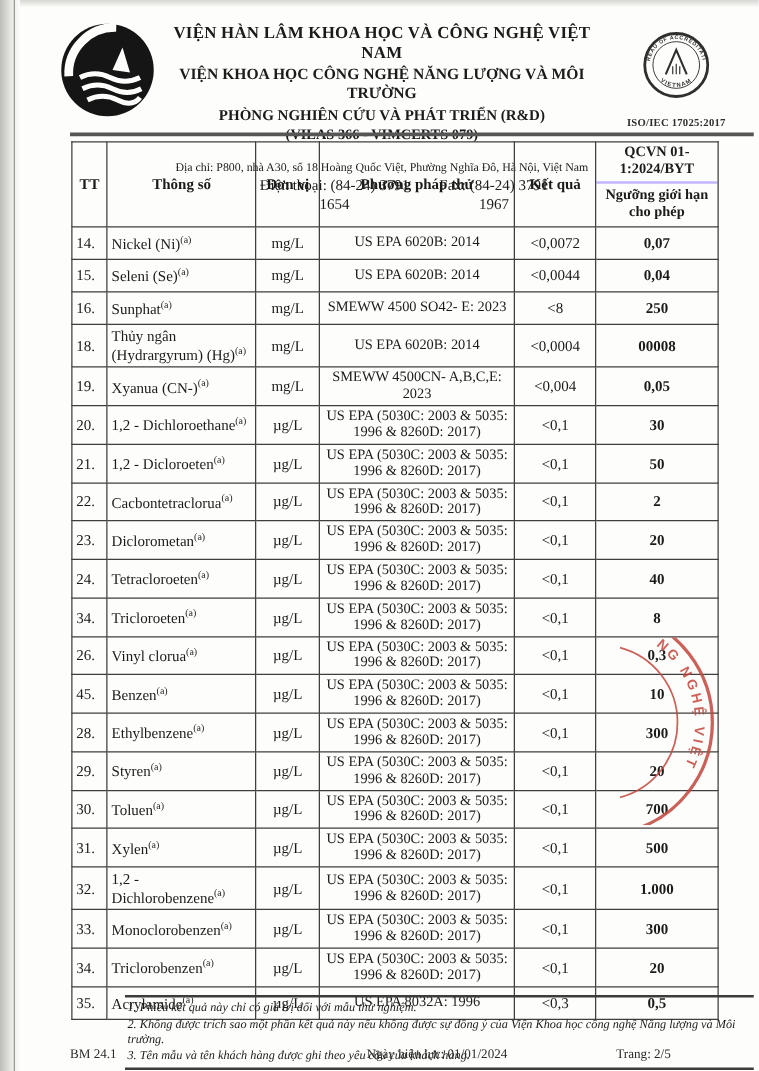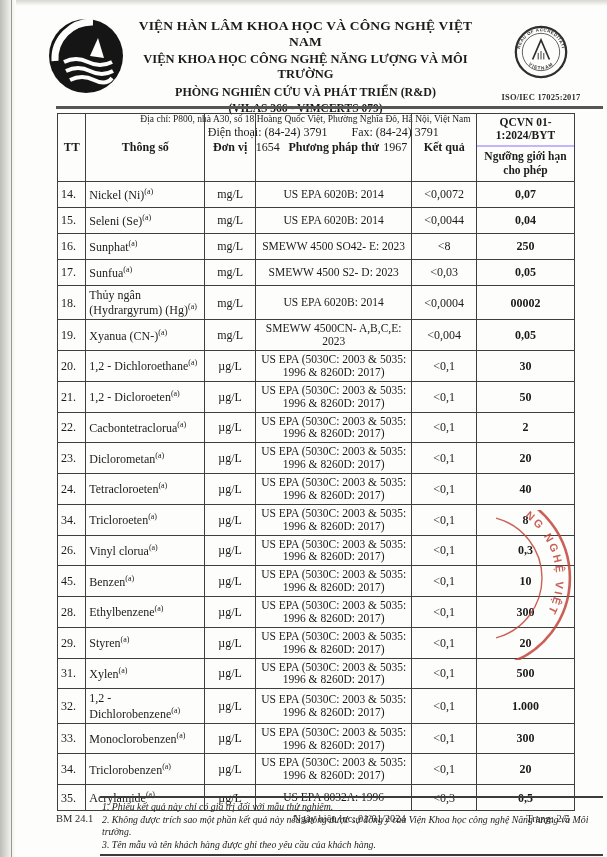--- a/index.html
+++ b/index.html
@@ -19,21 +19,21 @@
     background:linear-gradient(to bottom,#d6d6d2,#fdfdfb);}
 
   
   .letterhead{position:absolute;left:40px;top:12px;right:4px;height:96px;display:flex;}
   .logo-left{width:92px;flex:0 0 92px;display:flex;align-items:flex-start;justify-content:center;padding-top:4px;}
   .head-center{flex:1;text-align:center;padding-top:6px;}
   .org1{font-size:13.5px;font-weight:bold;letter-spacing:.2px;}
   .org2{font-size:12.5px;font-weight:bold;margin-top:2px;}
   .org3{font-size:12px;font-weight:bold;margin-top:3px;}
   .org4{font-size:11.5px;font-weight:bold;margin-top:2px;}
-  .addr{font-size:9.5px;margin-top:0;}
+  .addr{font-size:9.5px;margin-top:16px;}
   .contact{font-size:12px;margin-top:1px;display:flex;justify-content:space-between;padding:0 28px 0 64px;}
   .head-right{width:124px;flex:0 0 124px;text-align:center;padding-top:12px;}
   .cert-logos{display:flex;justify-content:center;gap:4px;}
   .iso-label{font-size:8.5px;font-weight:bold;margin-top:8px;color:#2e2e2e;letter-spacing:.2px;}
   .header-rule{position:absolute;left:56px;right:4px;top:106px;height:3px;background:#565656;}
 
   
   table.results{
     position:absolute;left:57px;top:113px;
     border-collapse:collapse;table-layout:fixed;
@@ -54,24 +54,24 @@
   .c-name sup{font-size:8px;}
   .c-unit,.c-method,.c-result{text-align:center;}
   .c-method{font-size:11.5px;line-height:1.12;}
   .c-limit{text-align:center;font-weight:bold;}
 
   
   .notes{position:absolute;left:56px;right:4px;top:796px;
     border-top:2.5px solid #3c3c3c;border-bottom:2.5px solid #3c3c3c;
     padding:3px 2px 3px 2px;margin-left:44px;}
   .note-line{font-style:italic;font-size:9.8px;line-height:1.28;}
-  .footer-row{position:absolute;left:56px;right:4px;top:813px;display:flex;font-size:10.5px;color:#2b2b2b;}
+  .footer-row{position:absolute;left:56px;right:4px;top:838px;display:flex;font-size:10.5px;color:#2b2b2b;}
   .footer-left{width:150px;}
   .footer-center{flex:1;text-align:center;}
-  .footer-right{width:110px;text-align:center;}
+  .footer-right{width:110px;text-align:left;}
 
   
   .stamp{position:absolute;left:492px;top:510px;pointer-events:none;opacity:.85;}
 </style>
 </head>
 <body>
 
 <div class="page">
   <div class="scan-top"></div>
   <div class="scan-left"></div>
@@ -166,34 +166,26 @@
         </tr>
         <tr>
           <td class="c-no">16.</td>
           <td class="c-name">Sunphat<sup>(a)</sup></td>
           <td class="c-unit">mg/L</td>
           <td class="c-method">SMEWW 4500 SO42- E: 2023</td>
           <td class="c-result">&lt;8</td>
           <td class="c-limit">250</td>
         </tr>
         <tr>
-          <td class="c-no">17.</td>
-          <td class="c-name">Sunfua<sup>(a)</sup></td>
-          <td class="c-unit">mg/L</td>
-          <td class="c-method">SMEWW 4500 S2- D: 2023</td>
-          <td class="c-result">&lt;0,03</td>
-          <td class="c-limit">0,05</td>
-        </tr>
-        <tr>
           <td class="c-no">18.</td>
           <td class="c-name">Thủy ngân (Hydrargyrum) (Hg)<sup>(a)</sup></td>
           <td class="c-unit">mg/L</td>
           <td class="c-method">US EPA 6020B: 2014</td>
           <td class="c-result">&lt;0,0004</td>
-          <td class="c-limit">00002</td>
+          <td class="c-limit">00008</td>
         </tr>
         <tr>
           <td class="c-no">19.</td>
           <td class="c-name">Xyanua (CN-)<sup>(a)</sup></td>
           <td class="c-unit">mg/L</td>
           <td class="c-method">SMEWW 4500CN- A,B,C,E: 2023</td>
           <td class="c-result">&lt;0,004</td>
           <td class="c-limit">0,05</td>
         </tr>
         <tr>
@@ -268,20 +260,28 @@
           <td class="c-result">&lt;0,1</td>
           <td class="c-limit">300</td>
         </tr>
         <tr>
           <td class="c-no">29.</td>
           <td class="c-name">Styren<sup>(a)</sup></td>
           <td class="c-unit">µg/L</td>
           <td class="c-method">US EPA (5030C: 2003 &amp; 5035: 1996 &amp; 8260D: 2017)</td>
           <td class="c-result">&lt;0,1</td>
           <td class="c-limit">20</td>
+        </tr>
+        <tr>
+          <td class="c-no">30.</td>
+          <td class="c-name">Toluen<sup>(a)</sup></td>
+          <td class="c-unit">µg/L</td>
+          <td class="c-method">US EPA (5030C: 2003 &amp; 5035: 1996 &amp; 8260D: 2017)</td>
+          <td class="c-result">&lt;0,1</td>
+          <td class="c-limit">700</td>
         </tr>
         <tr>
           <td class="c-no">31.</td>
           <td class="c-name">Xylen<sup>(a)</sup></td>
           <td class="c-unit">µg/L</td>
           <td class="c-method">US EPA (5030C: 2003 &amp; 5035: 1996 &amp; 8260D: 2017)</td>
           <td class="c-result">&lt;0,1</td>
           <td class="c-limit">500</td>
         </tr>
         <tr>

